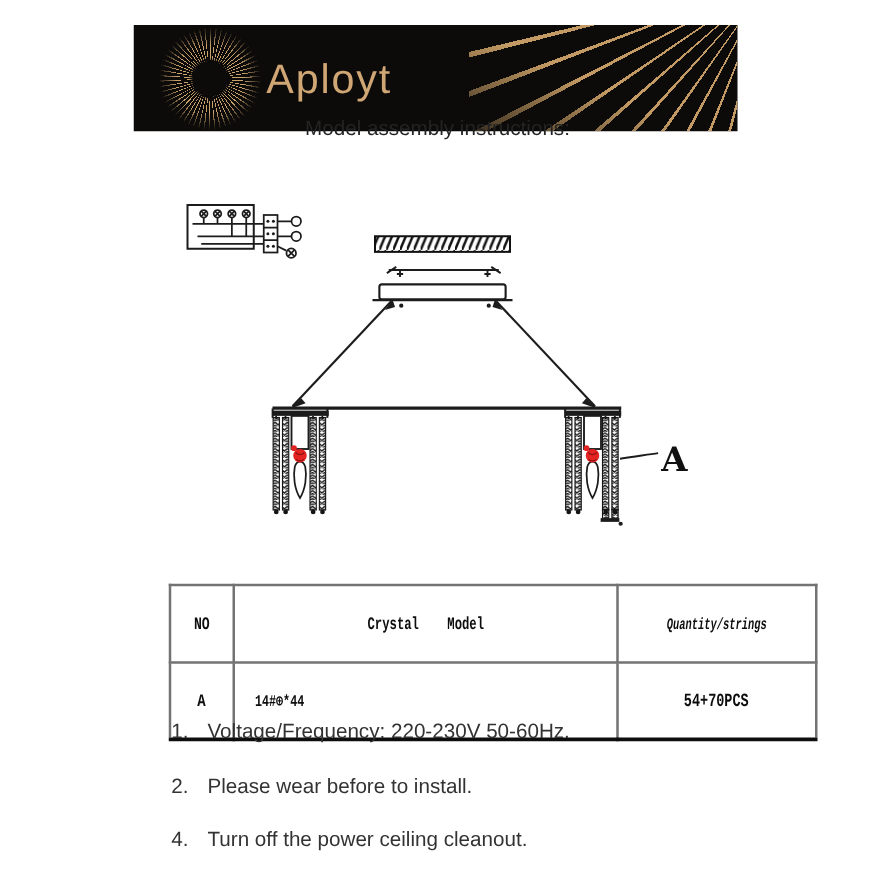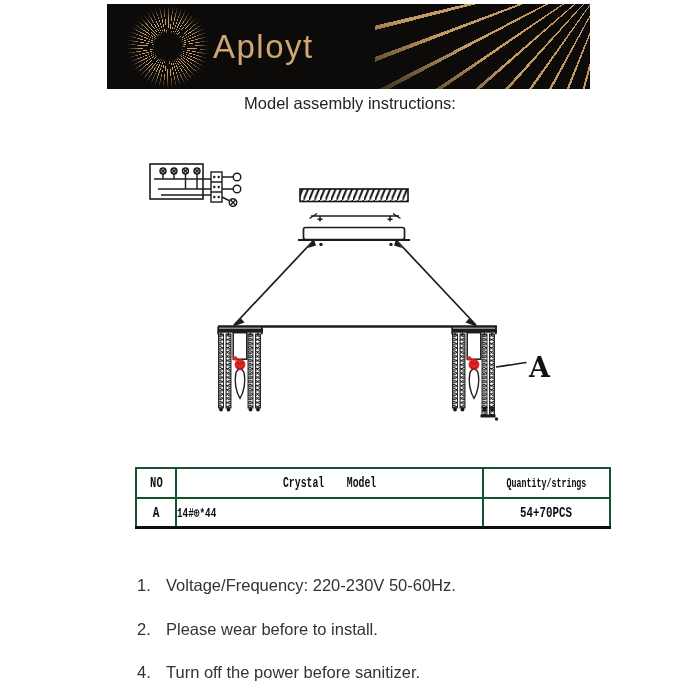--- a/index.html
+++ b/index.html
@@ -1,20 +1,20 @@
 <!DOCTYPE html>
 <html><head>
 <meta charset="utf-8">
 <style>
   html,body{margin:0;padding:0;background:#fff;}
   #page{position:relative;width:700px;height:700px;background:#fff;overflow:hidden;
         font-family:"Liberation Sans",sans-serif;}
 
   
-  .banner{position:absolute;left:107px;top:4px;width:483px;height:85px;
+  .banner{position:absolute;left:107px;top:20px;width:483px;height:85px;
           background:#0c0b09;overflow:hidden;}
   .logo-rays{position:absolute;left:19px;top:1px;width:84px;height:84px;border-radius:50%;
           background:repeating-conic-gradient(#c9a26b 0deg 1.5deg, transparent 1.5deg 6.2deg);
           -webkit-mask:radial-gradient(circle closest-side, transparent 0 13px, #000 17px, #000 27px, rgba(0,0,0,.35) 36px, transparent 41px);
           mask:radial-gradient(circle closest-side, transparent 0 13px, #000 17px, #000 27px, rgba(0,0,0,.35) 36px, transparent 41px);}
   .logo-hole{position:absolute;left:47px;top:29px;width:28px;height:28px;border-radius:50%;
           background:#0c0b09;}
   .brand-name{position:absolute;left:106px;top:24px;font-size:33px;font-weight:400;
           letter-spacing:1.5px;color:#cfa674;}
   .corner-rays{position:absolute;right:0;top:0;width:215px;height:85px;
@@ -26,29 +26,29 @@
   .doc-title{position:absolute;left:0;top:93px;width:700px;text-align:center;
           color:#232323;font-size:16.5px;font-weight:500;line-height:20.5px;}
 
   
   .diagram{position:absolute;left:100px;top:148px;}
 
   
   .parts-table{position:absolute;left:135px;top:467px;border-collapse:collapse;
           table-layout:fixed;font-family:"Liberation Mono","DejaVu Sans Mono",monospace;
           color:#0d0d0d;}
-  .parts-table td,.parts-table th{border:2px solid #14532d;padding:0;margin:0;
+  .parts-table td,.parts-table th{border:2px solid #737373;padding:16px;margin:0;
           vertical-align:middle;overflow:hidden;white-space:nowrap;}
   .parts-table{border-bottom:3px solid #0e0e0e;}
   .col-no{width:40px;} .col-model{width:307px;} .col-qty{width:88px;}
   .th-no{height:28px;text-align:center;}
   .th-no span{display:inline-block;font-size:14px;font-weight:bold;transform:scaleX(.75);}
   .th-model{text-align:center;}
   .th-model span{display:inline-block;font-size:14px;font-weight:bold;word-spacing:24px;transform:scaleX(.7);}
-  .th-qty{text-align:center;}
+  .th-qty{text-align:center;font-style:italic;}
   .th-qty span{display:inline-block;font-size:13px;font-weight:bold;transform:scaleX(.64);transform-origin:center;}
   .td-no{height:27px;text-align:center;}
   .td-no span{display:inline-block;font-size:14px;font-weight:bold;transform:scaleX(.8);}
   .td-model{text-align:left;padding-left:8px;}
   .td-model span{display:inline-block;font-size:13px;font-weight:bold;transform:scaleX(.72);transform-origin:left center;}
   .td-qty{text-align:center;}
   .td-qty span{display:inline-block;font-size:15px;font-weight:bold;transform:scaleX(.72);}
 
   
   .instructions{position:absolute;left:137px;top:552px;margin:0;padding:0;list-style:none;
@@ -196,16 +196,16 @@
         <td class="td-no"><span>A</span></td>
         <td class="td-model"><span>14#⊕*44</span></td>
         <td class="td-qty"><span>54+70PCS</span></td>
       </tr>
     </tbody>
   </table>
 
   <ol class="instructions">
     <li><span class="inum">1.</span><span>Voltage/Frequency: 220-230V 50-60Hz.</span></li>
     <li><span class="inum">2.</span><span>Please wear before to install.</span></li>
-    <li><span class="inum">4.</span><span>Turn off the power before sanitizer.</span></li>
+    <li><span class="inum">4.</span><span>Turn off the power ceiling cleanout.</span></li>
   </ol>
 
 </div>
 
 </body></html>

